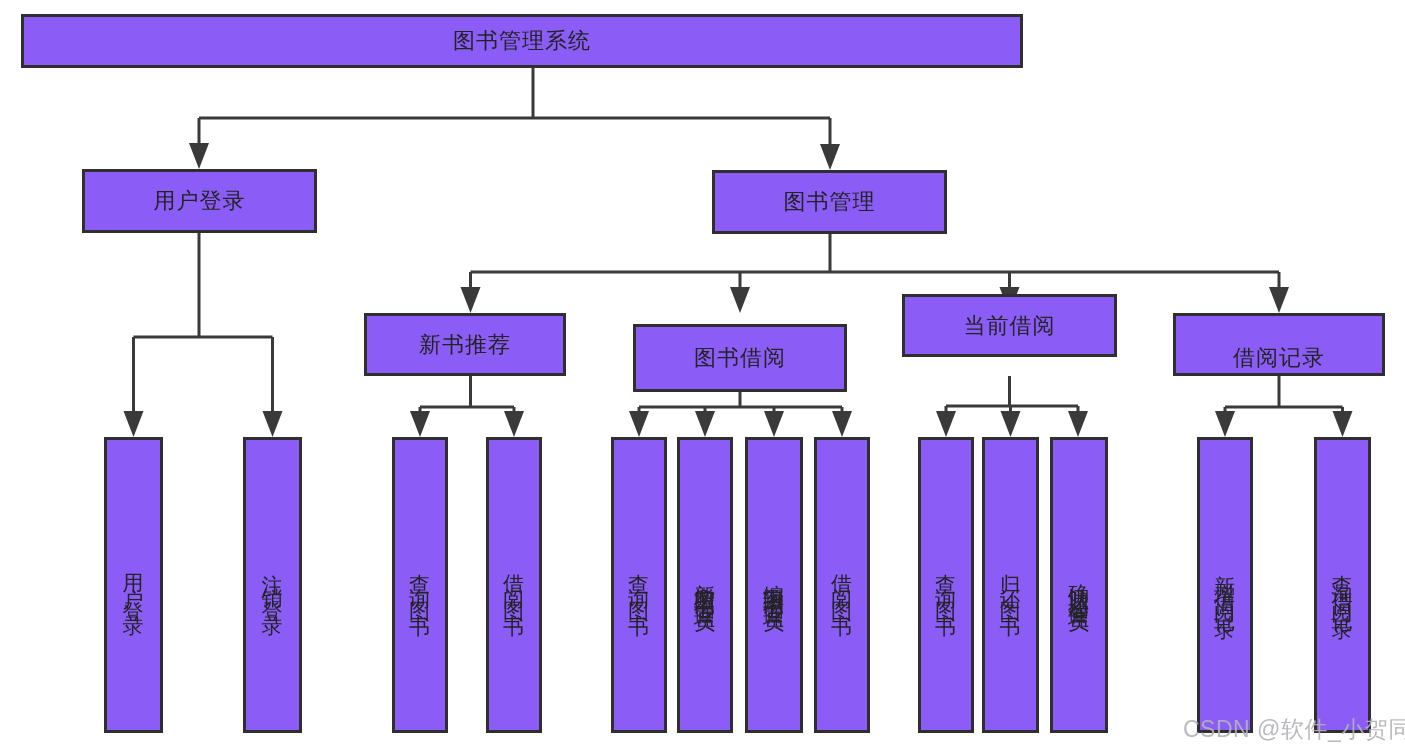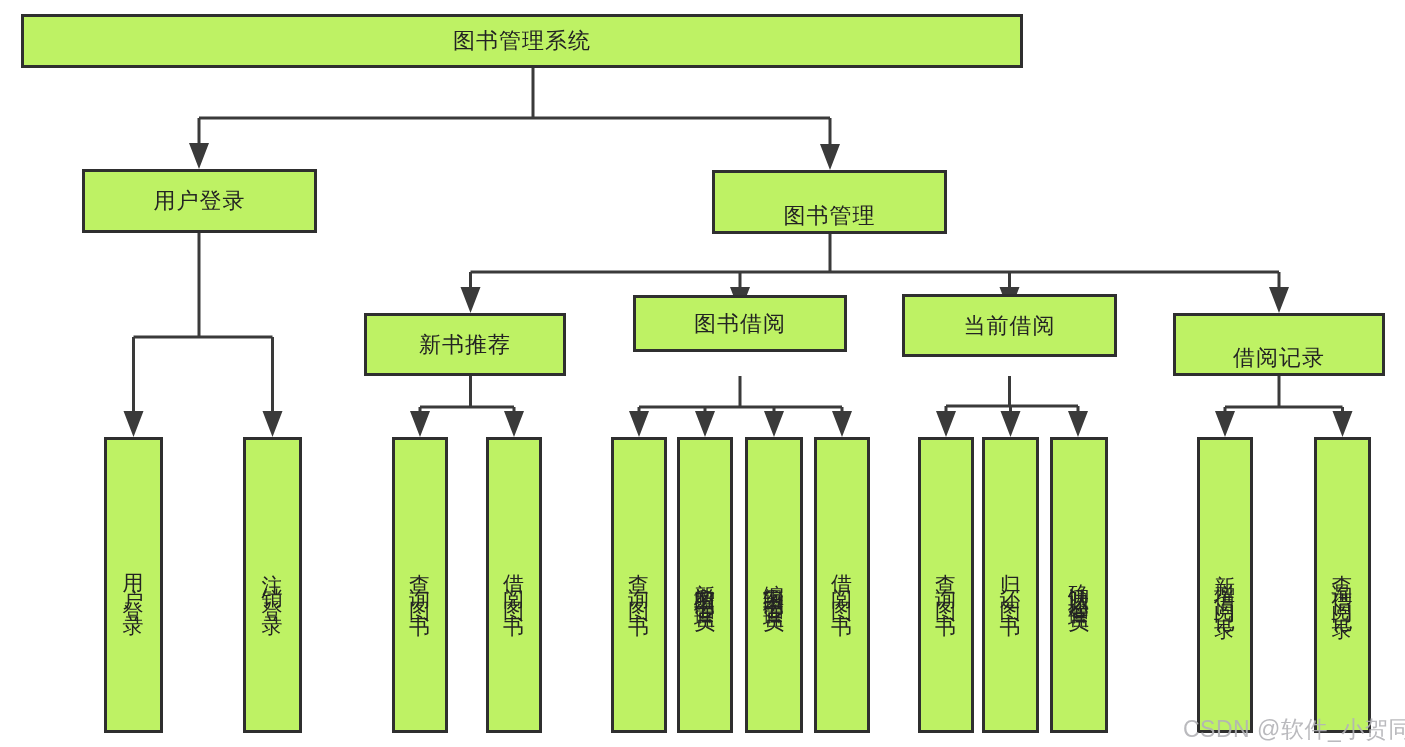--- a/index.html
+++ b/index.html
@@ -7,21 +7,21 @@
     position:relative;
     width:1405px;height:747px;
     background:#ffffff;
     font-family:"Liberation Sans","DejaVu Sans",sans-serif;
     overflow:hidden;
   }
   svg.wires{position:absolute;left:0;top:0;z-index:1;}
   .node{
     position:absolute;
     box-sizing:border-box;
-    background:#bef264;
+    background:#8b5cf6;
     border:3px solid #2f2f2f;
     display:flex;align-items:center;justify-content:center;
     color:#232323;
     z-index:2;
   }
   .hnode{font-size:22px;letter-spacing:1px;}
   .vnode{z-index:2;}
   .vnode .vlabel{
     writing-mode:vertical-rl;
     text-orientation:mixed;
@@ -81,28 +81,28 @@
              M1332.5 411 L1352.5 411 L1342.5 437 Z"></path>
   </svg>
 
   <div class="node hnode" style="left: 21px; top: 14px; width: 1002px; height: 54px; border-color: rgb(47, 47, 47); color: rgb(35, 35, 35);">
     <span>图书管理系统</span>
   </div>
 
   <div class="node hnode" style="left: 82px; top: 169px; width: 235px; height: 64px; border-color: rgb(47, 47, 47); color: rgb(35, 35, 35);">
     <span>用户登录</span>
   </div>
-  <div class="node hnode" style="left: 712px; top: 170px; width: 235px; height: 64px; border-color: rgb(47, 47, 47); color: rgb(35, 35, 35); align-items: flex-end;">
+  <div class="node hnode" style="left: 712px; top: 170px; width: 235px; height: 64px; border-color: rgb(47, 47, 47); color: rgb(35, 35, 35);">
     <span>图书管理</span>
   </div>
 
   <div class="node hnode" style="left: 364px; top: 313px; width: 202px; height: 63px; border-color: rgb(47, 47, 47); color: rgb(35, 35, 35);">
     <span>新书推荐</span>
   </div>
-  <div class="node hnode" style="left: 633px; top: 295px; width: 214px; height: 57px; border-color: rgb(47, 47, 47); color: rgb(35, 35, 35);">
+  <div class="node hnode" style="left: 633px; top: 324px; width: 214px; height: 68px; border-color: rgb(47, 47, 47); color: rgb(35, 35, 35);">
     <span>图书借阅</span>
   </div>
   <div class="node hnode" style="left: 902px; top: 294px; width: 215px; height: 63px; border-color: rgb(47, 47, 47); color: rgb(35, 35, 35);">
     <span>当前借阅</span>
   </div>
   <div class="node hnode" style="left: 1173px; top: 313px; width: 212px; height: 63px; border-color: rgb(47, 47, 47); color: rgb(35, 35, 35); align-items: flex-end;">
     <span>借阅记录</span>
   </div>
 
   <div class="node vnode" style="left: 104px; top: 437px; width: 59px; height: 296px; border-color: rgb(47, 47, 47); color: rgb(35, 35, 35);">

